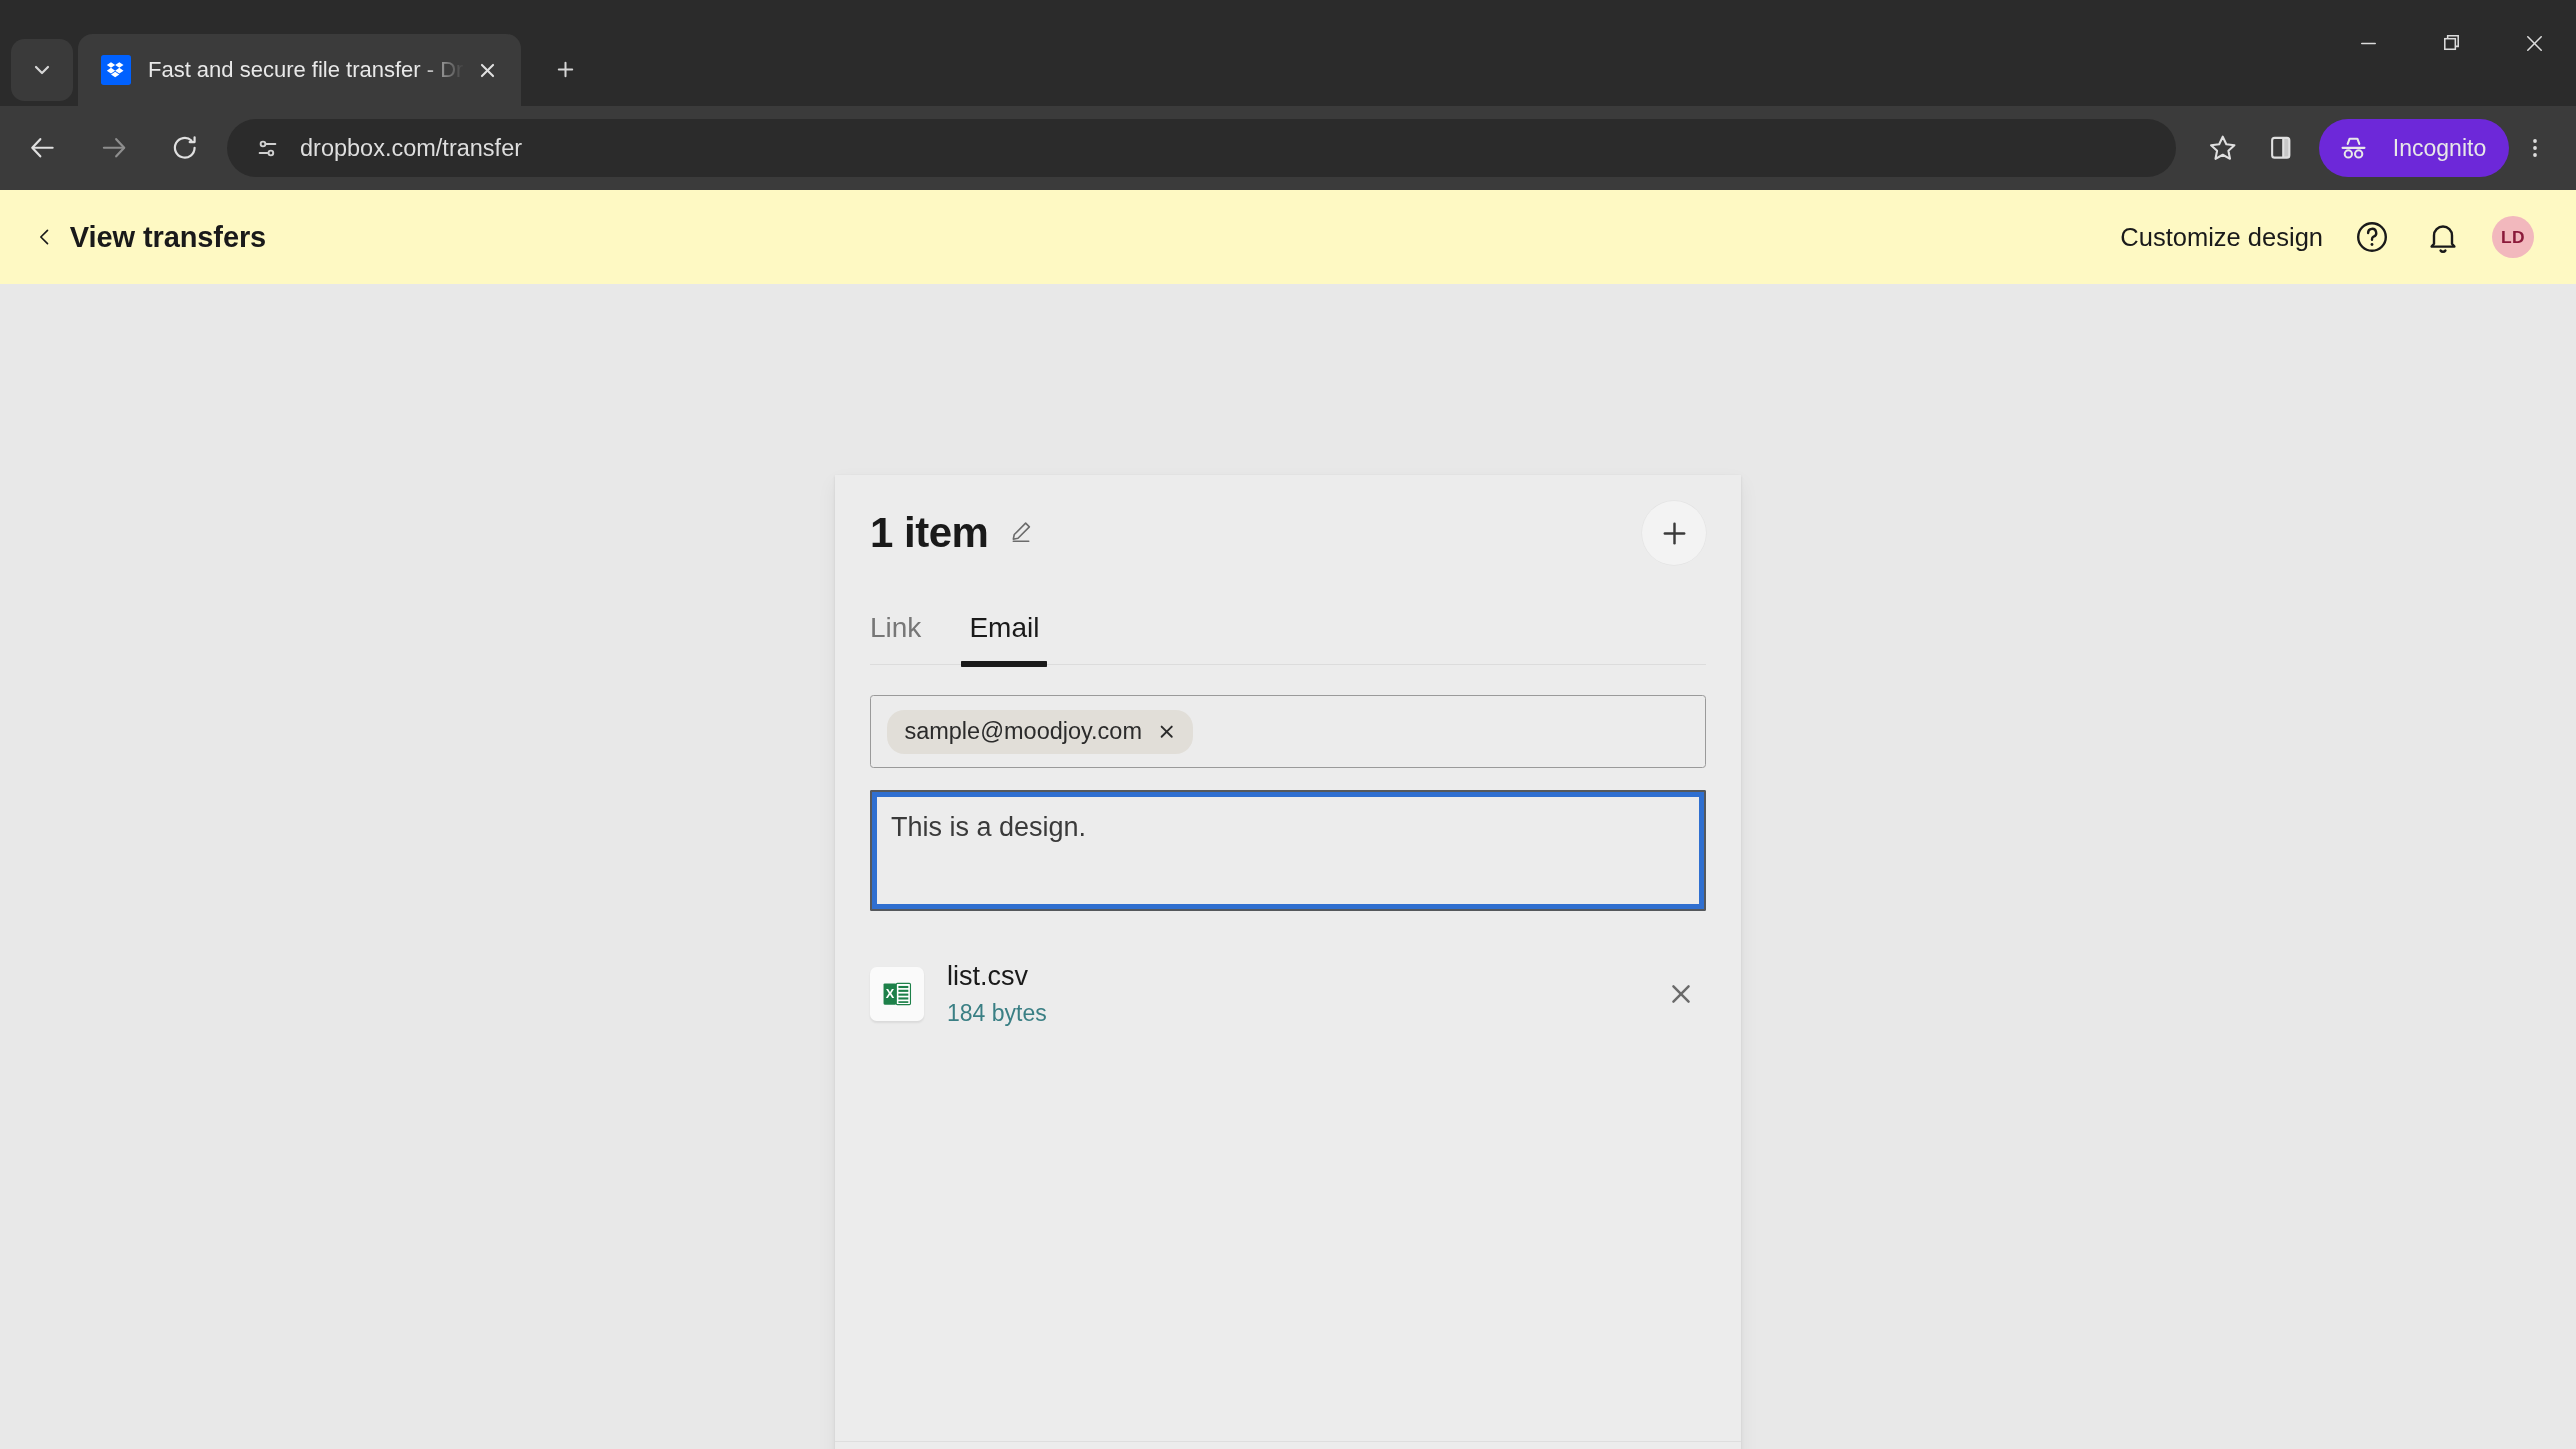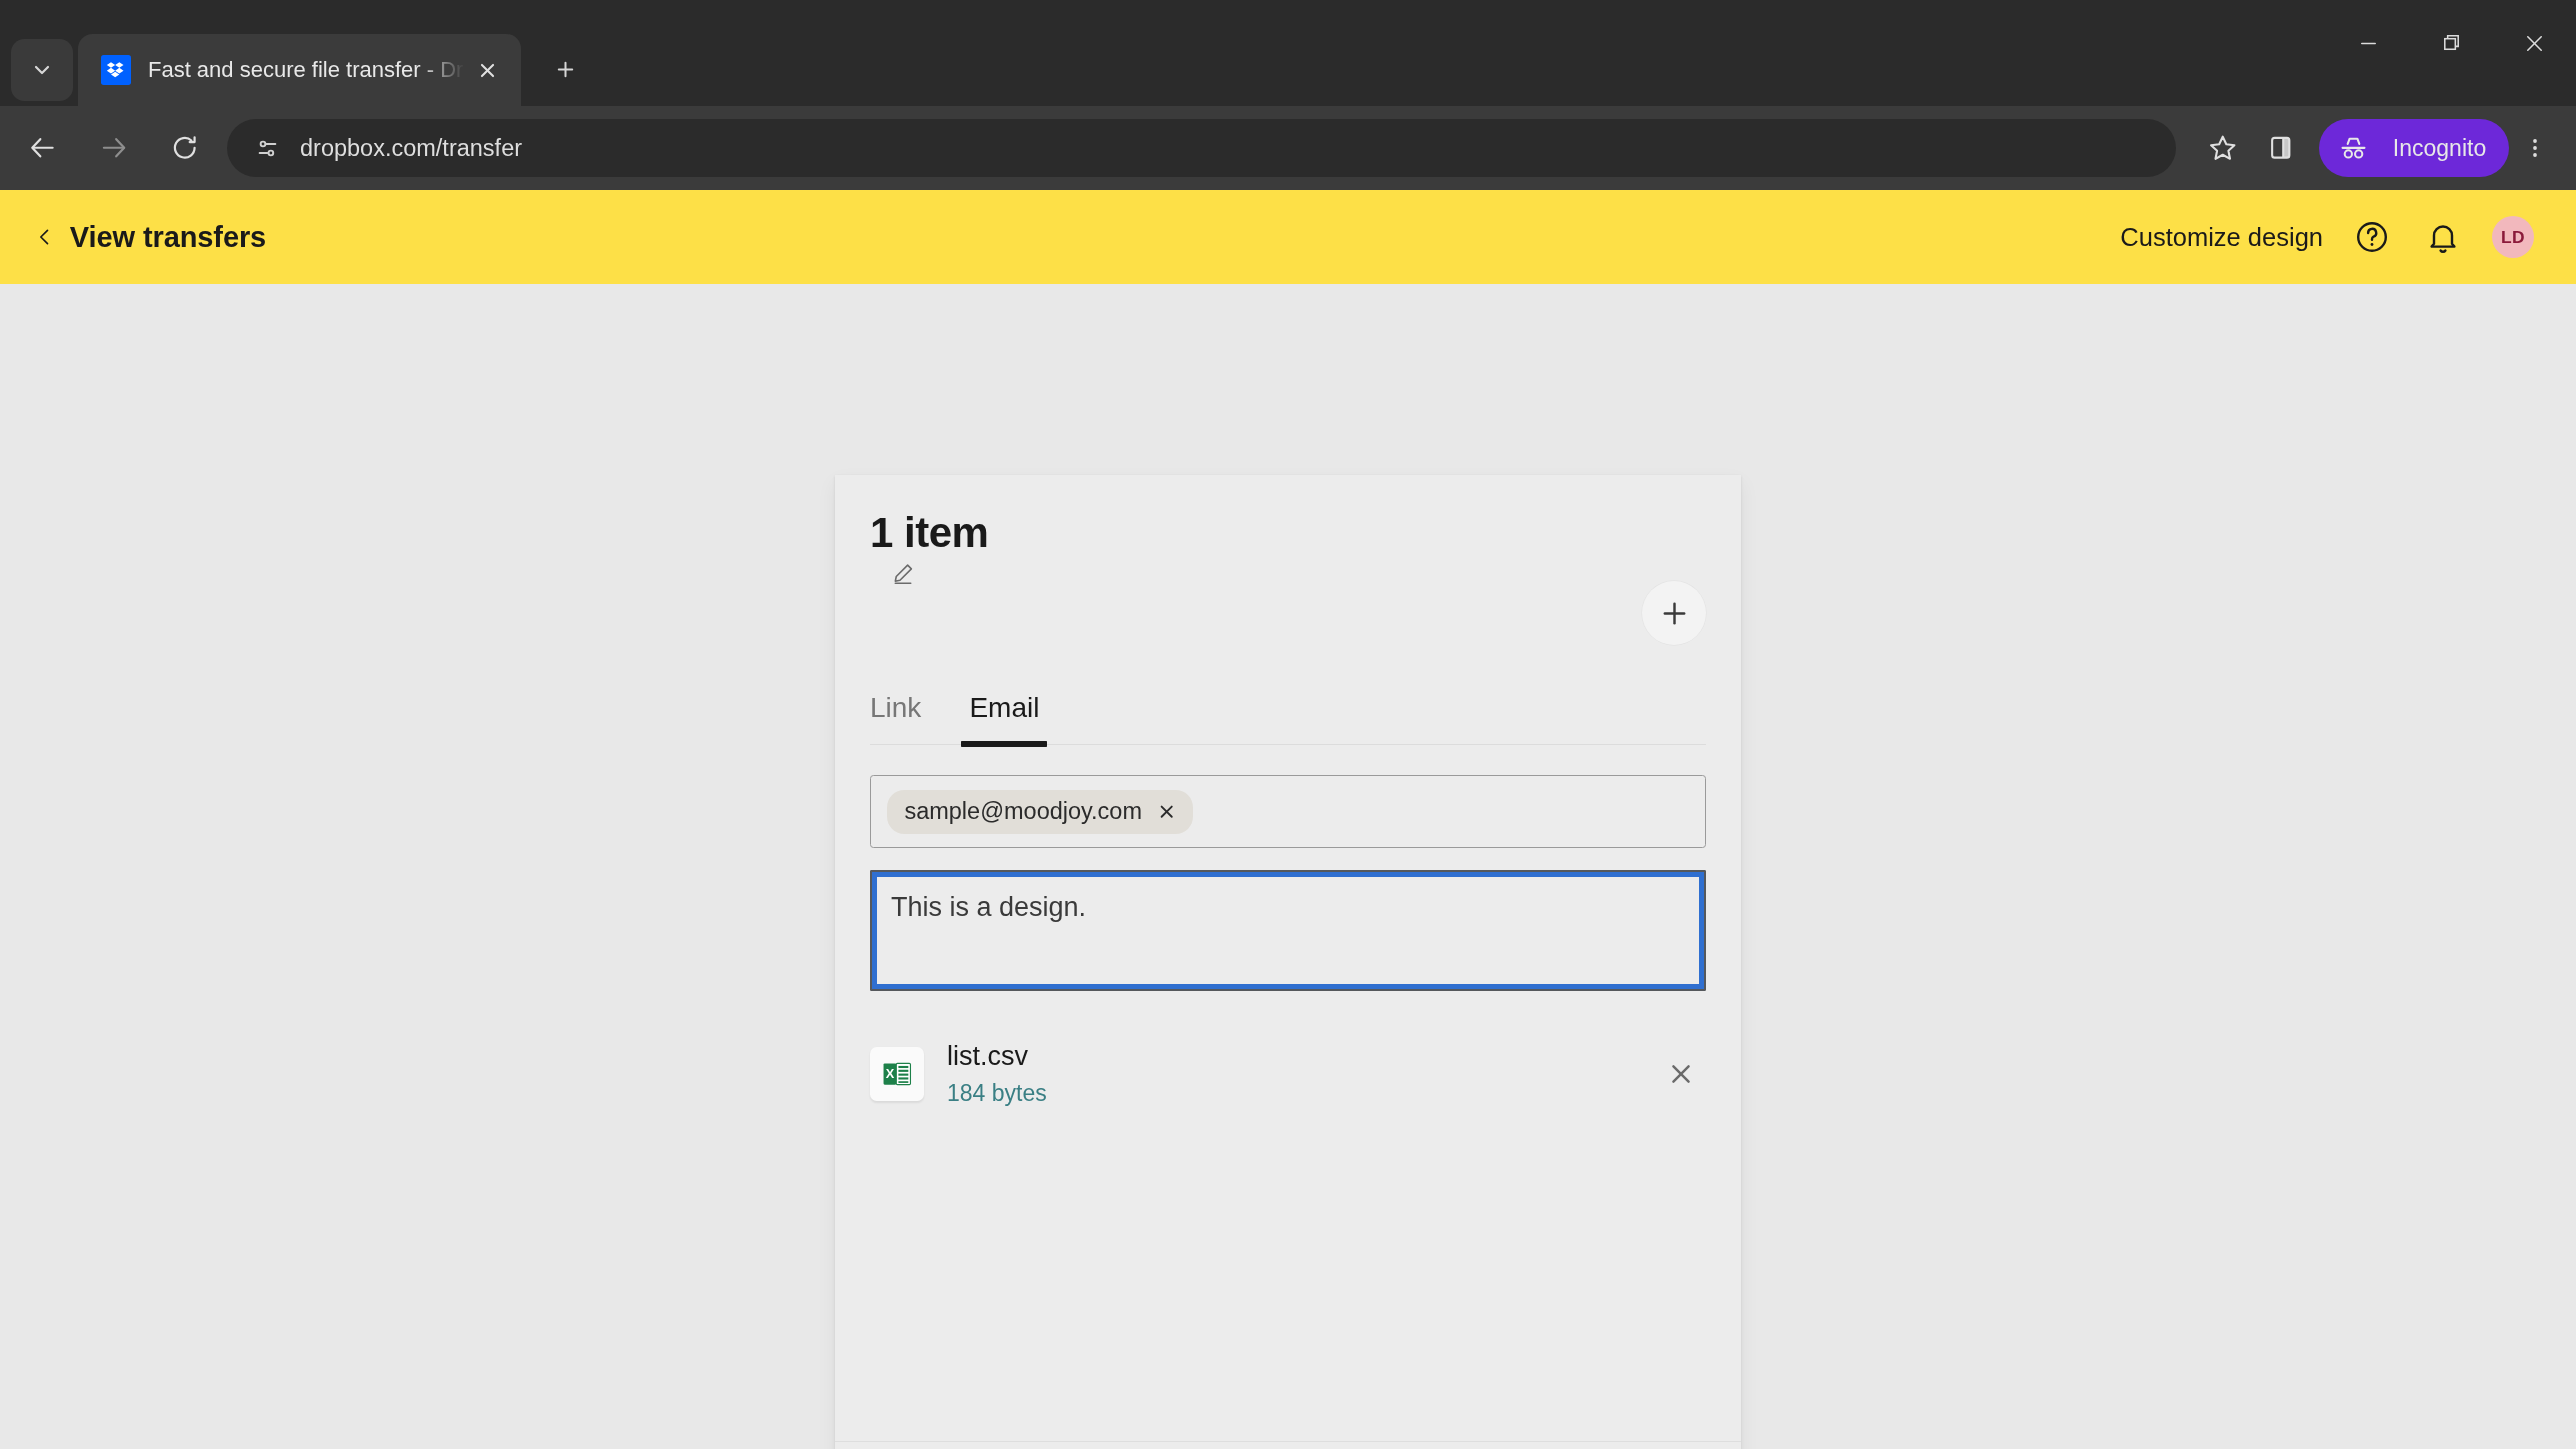--- a/index.html
+++ b/index.html
@@ -120,21 +120,21 @@
   
   .page {
     height:1277px;
     background:#e8e8e8;
     position:relative;
   }
   .apphead {
     height:94px;
     display:flex; align-items:center;
     padding:0 42px 0 35px;
-    background:#fde047;
+    background:#fef9c3;
   }
   .backlink {
     display:flex; align-items:center; gap:14.8px;
     color:#1a1a1a; font-size:29px; font-weight:600;
     letter-spacing:-0.1px;
   }
   .backlink svg{width:20px;height:28px;flex:none;}
   .apphead-right {
     margin-left:auto; display:flex; align-items:center; gap:27px;
   }
@@ -153,21 +153,21 @@
   .card {
     position:absolute;
     left:835px; top:285px;
     width:906px; height:1150px;
     background:#ececec;
     box-shadow:0 0.7px 2.7px rgba(0,0,0,0.10), 0 6.7px 19px rgba(0,0,0,0.06);
     display:flex; flex-direction:column;
   }
   .card-body { padding:37px 35px 0 35px; flex:1; position:relative; }
 
-  .card-title-row { display:flex; align-items:flex-start;flex-direction:column; }
+  .card-title-row { display:flex; align-items:flex-start; }
   .card-title {
     font-size:42px; font-weight:700; color:#1a1a1a; letter-spacing:-0.5px;
     line-height:1;
   }
   .pencil-btn { width:35px;height:35px; margin:2.7px 0 0 14.8px; display:flex;align-items:center;justify-content:center;}
   .pencil-btn svg{width:25.5px;height:25.5px;}
   .plus-btn {
     margin-left:auto;
     width:64px;height:64px;border-radius:50%;
     background:#f3f3f3;

